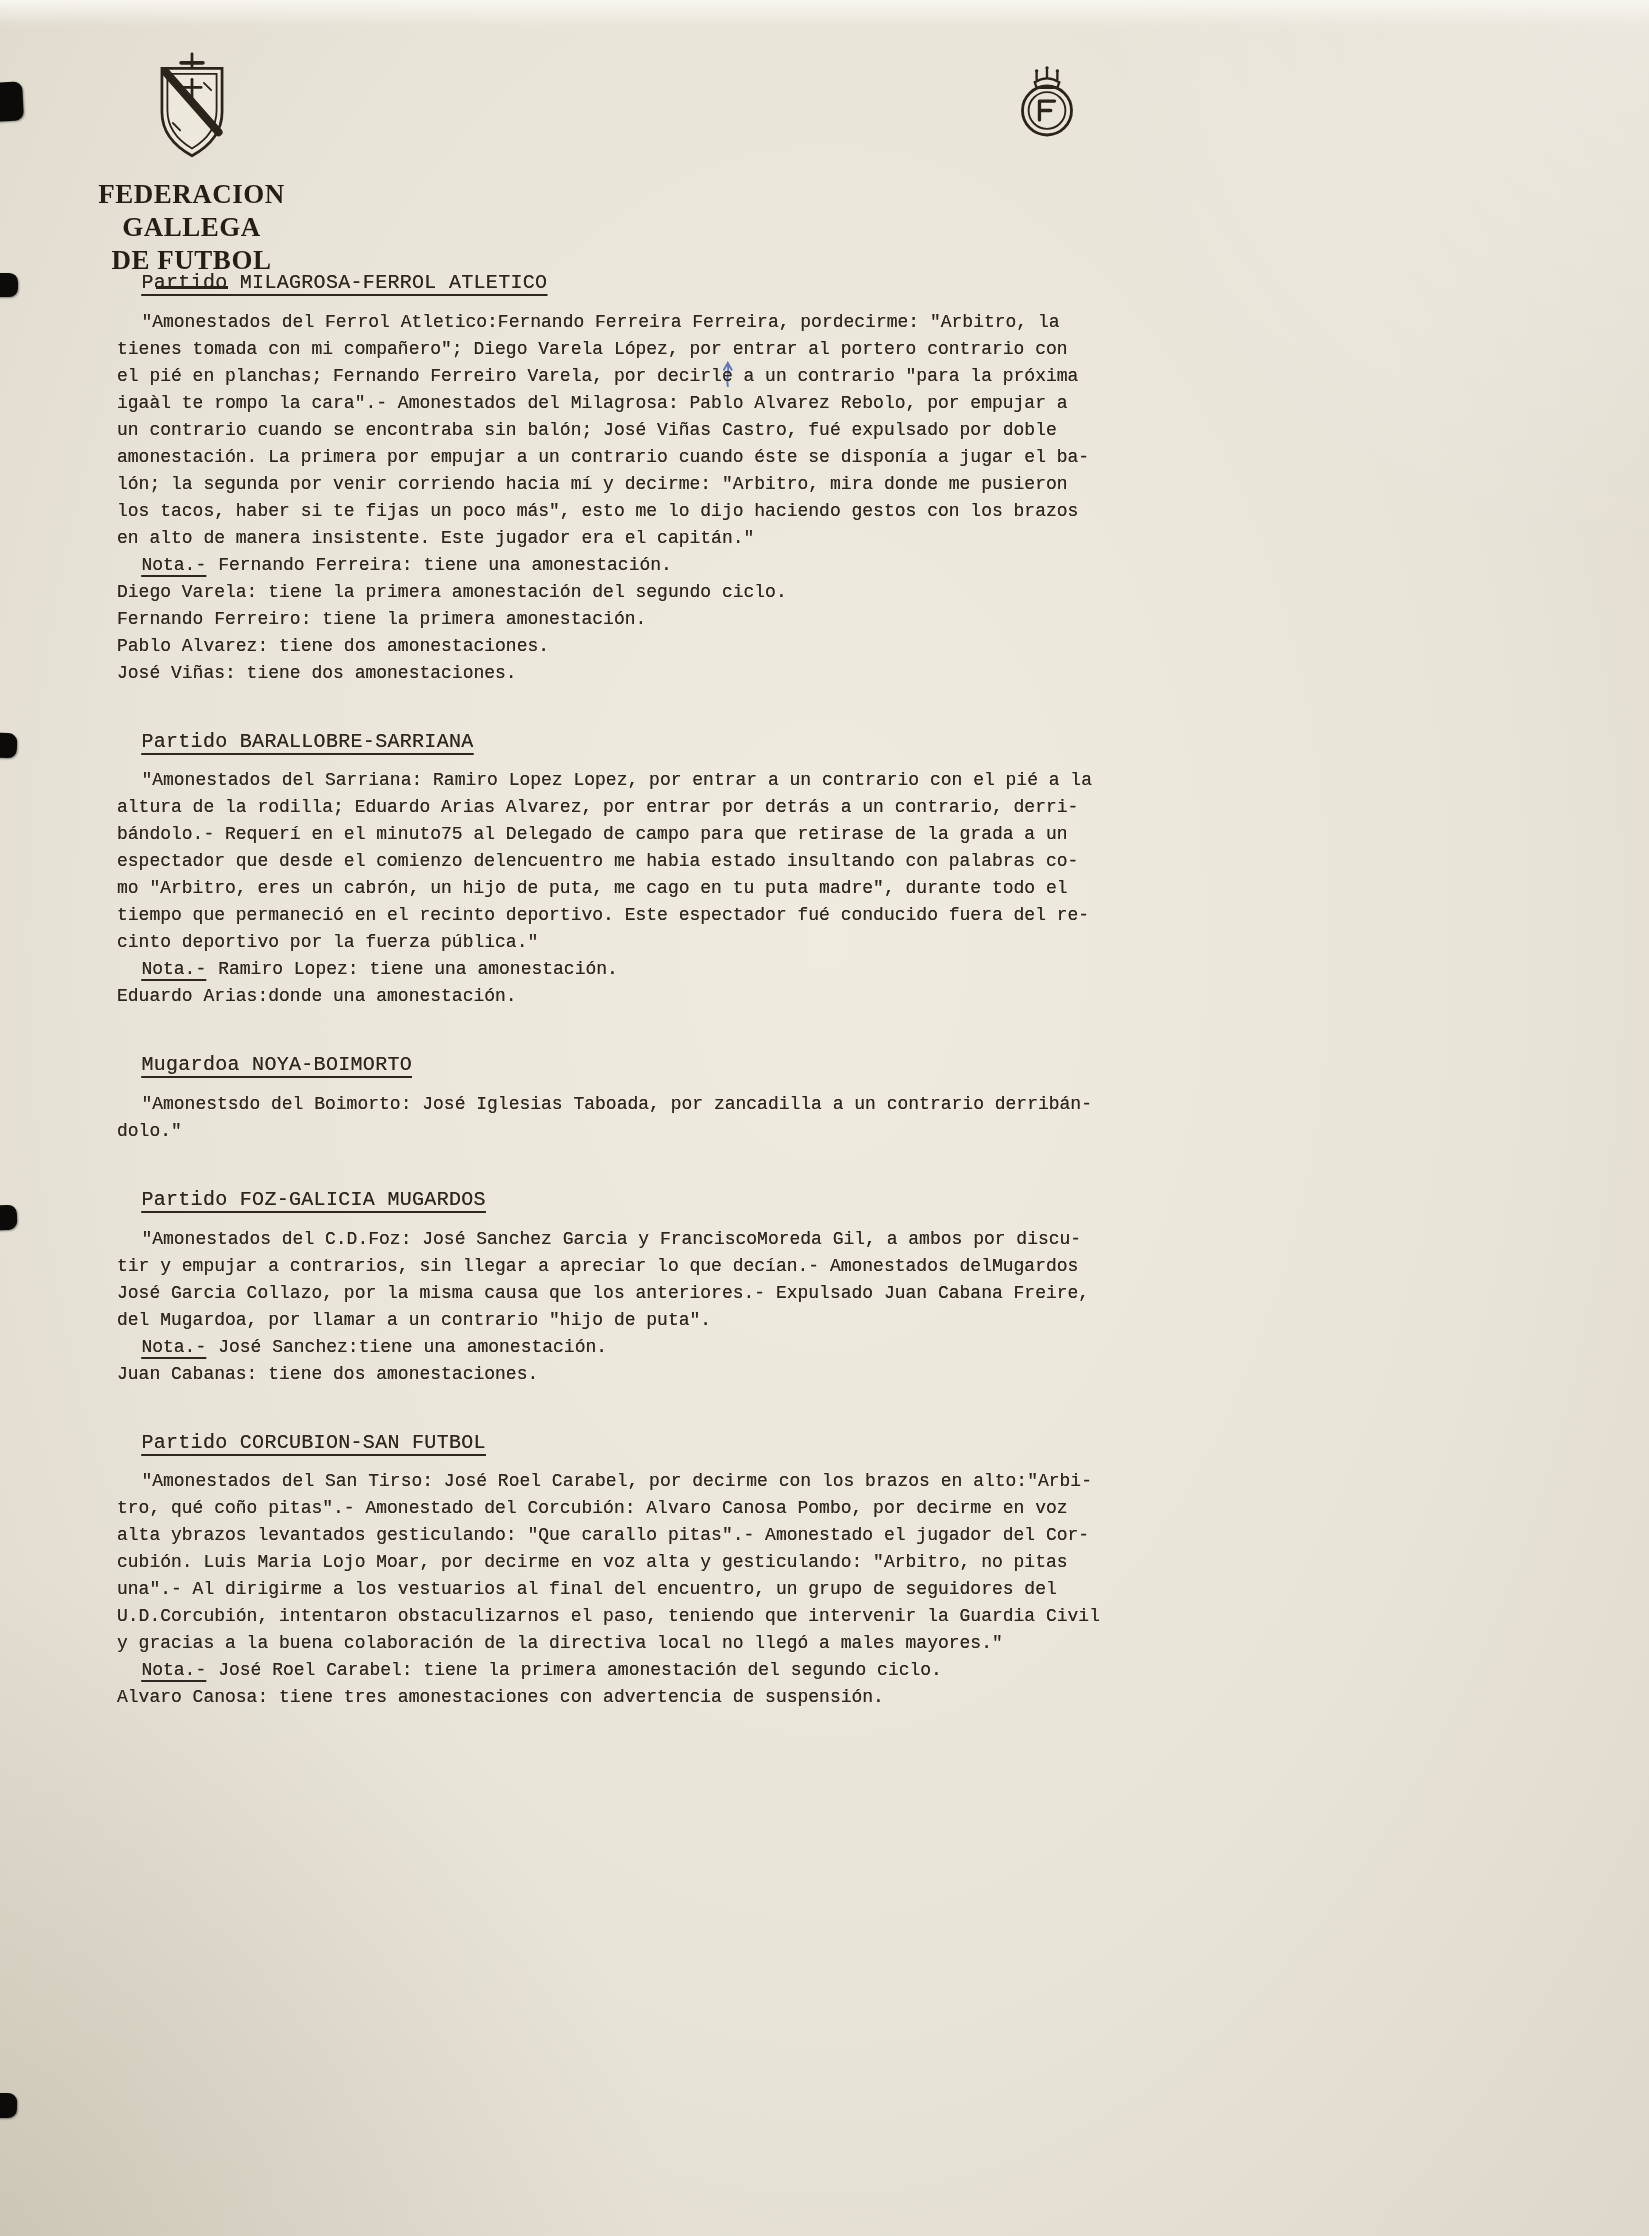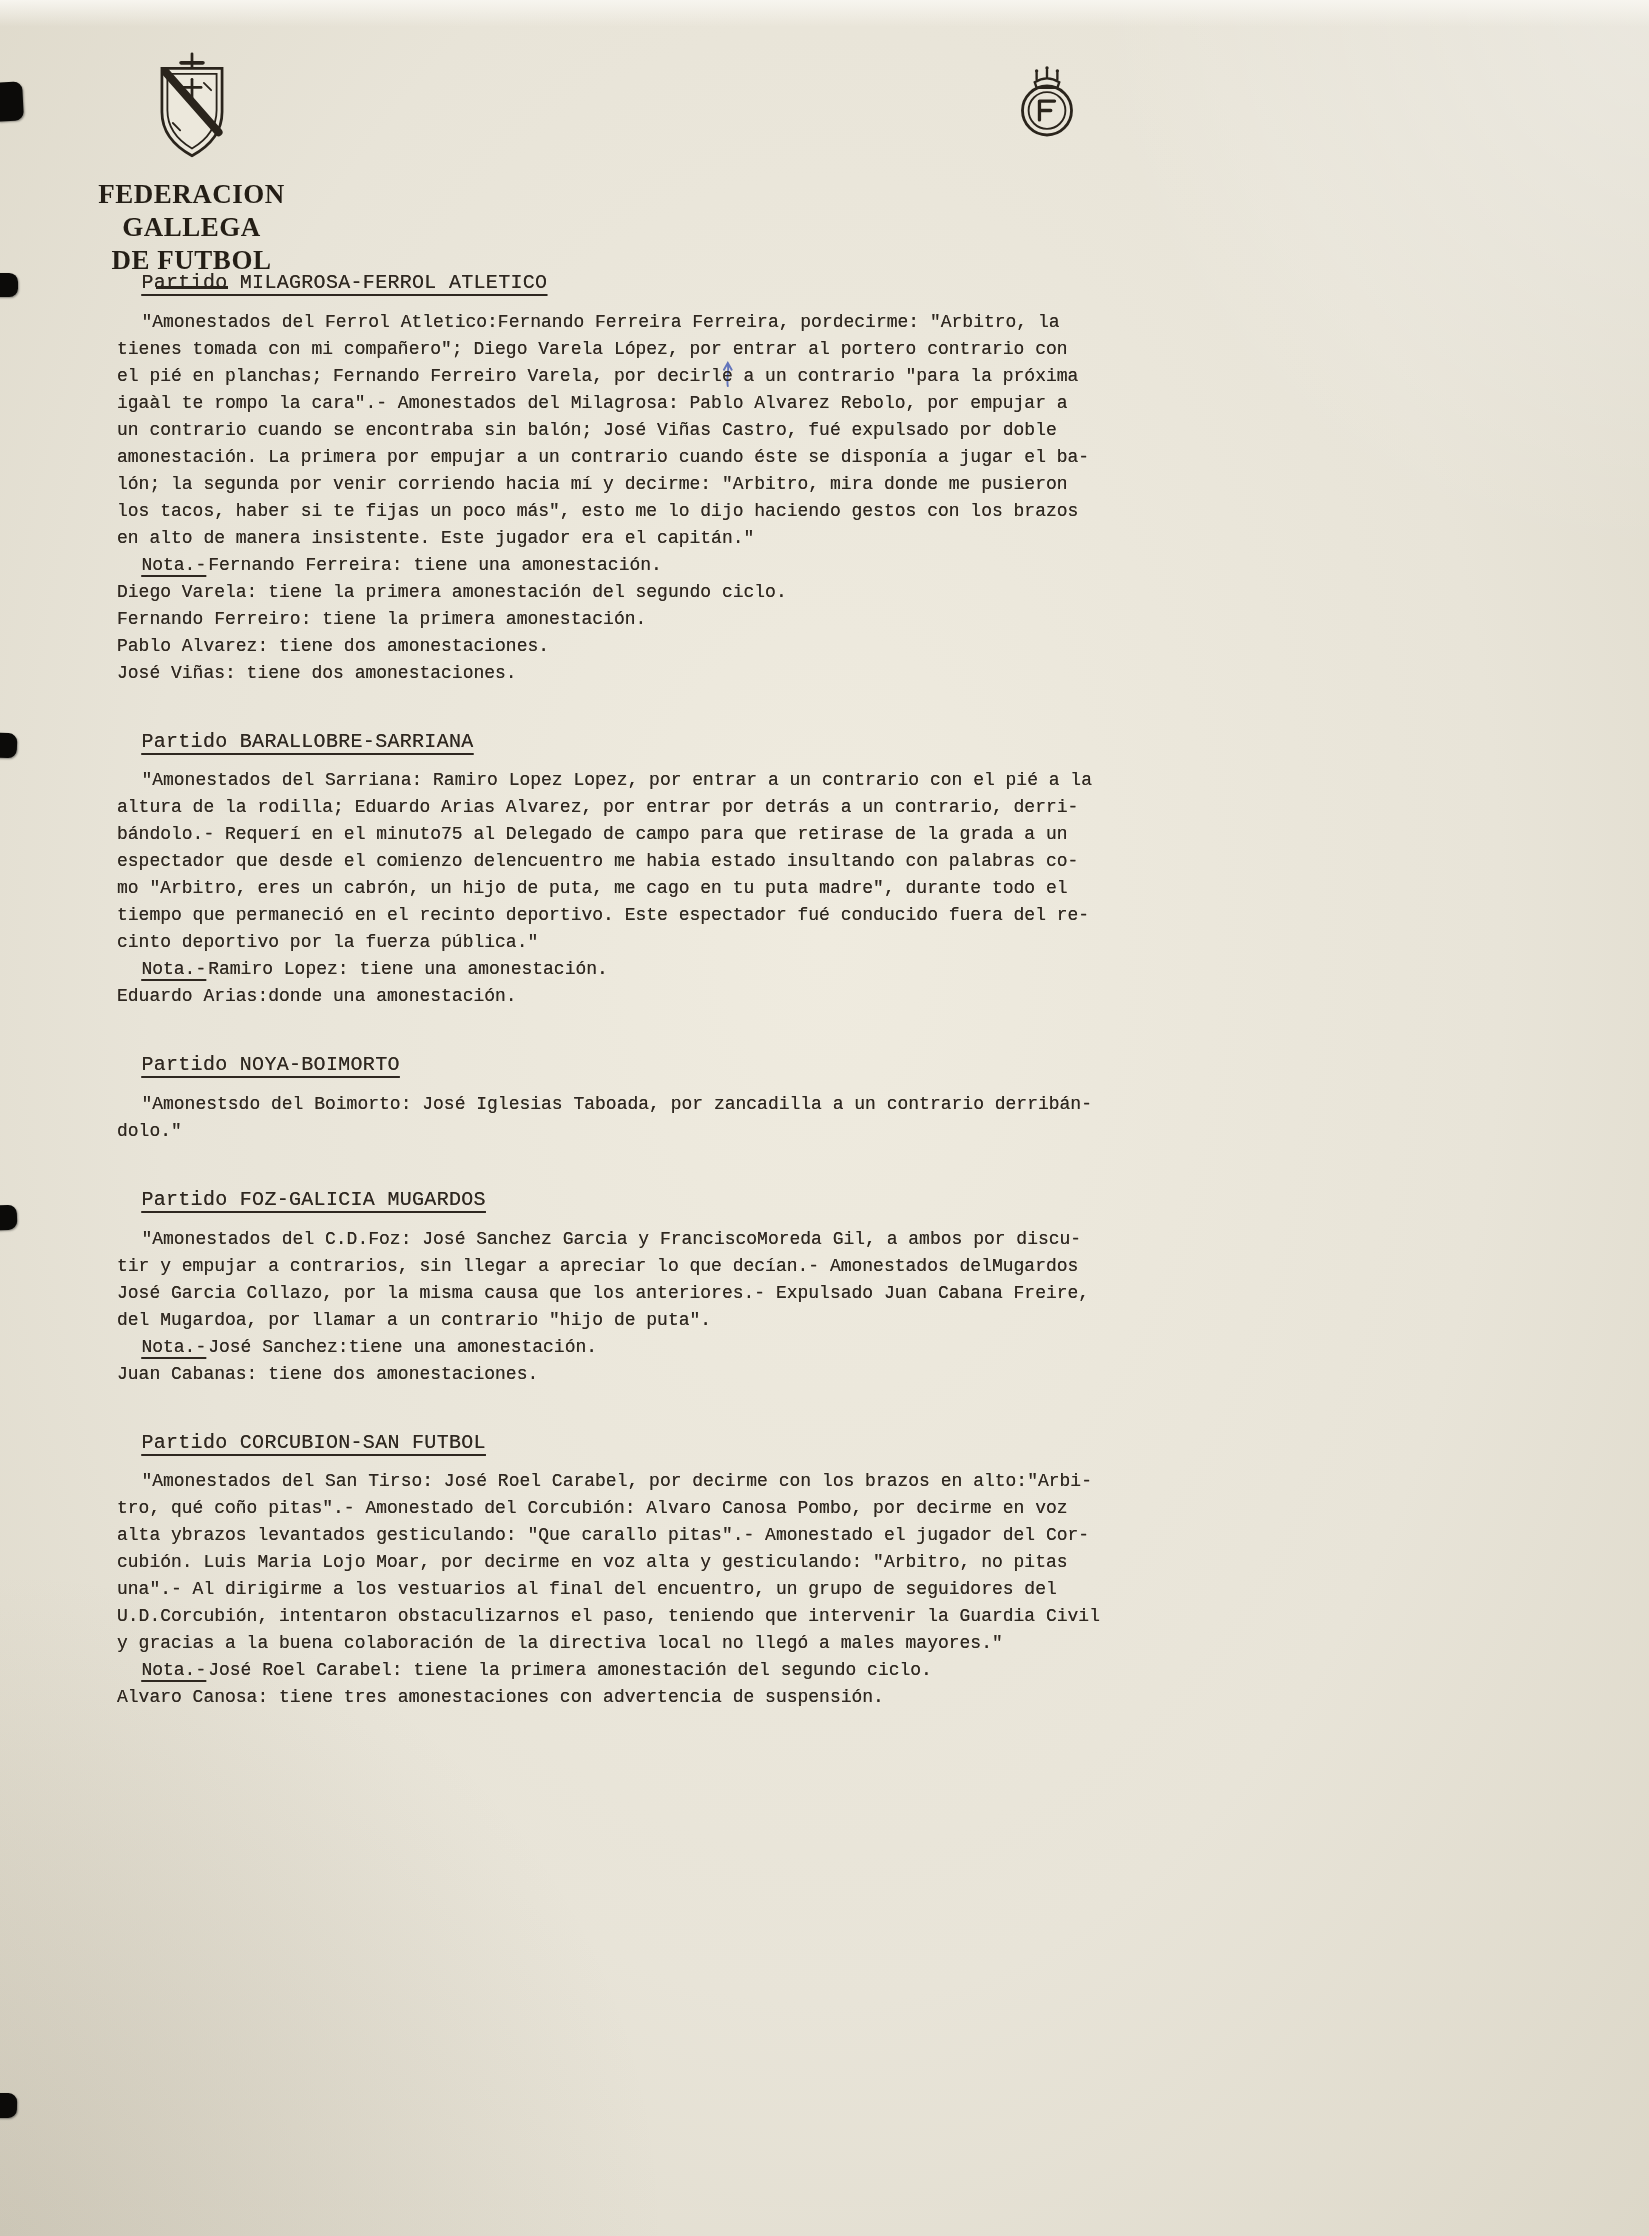--- a/index.html
+++ b/index.html
@@ -88,21 +88,21 @@
   .body-text {
     white-space: pre-line;
     text-indent: 24.4px;
   }
   .note { white-space: pre-line; }
   .note-first { padding-left: 24.4px; }
   .nota-label {
     text-decoration: underline;
     text-decoration-thickness: 2px;
     text-underline-offset: 4.9px;
-    margin-right: 2px;
+    margin-right: 12px;
   }
   .pen-mark {
     position: absolute;
     left: 720px;
     top: 361px;
   }
 </style>
 </head>
 <body>
 
@@ -179,21 +179,21 @@
 bándolo.- Requerí en el minuto75 al Delegado de campo para que retirase de la grada a un
 espectador que desde el comienzo delencuentro me habia estado insultando con palabras co-
 mo "Arbitro, eres un cabrón, un hijo de puta, me cago en tu puta madre", durante todo el
 tiempo que permaneció en el recinto deportivo. Este espectador fué conducido fuera del re-
 cinto deportivo por la fuerza pública."</p>
       <p class="note note-first"><span class="nota-label">Nota.-</span><span>Ramiro Lopez: tiene una amonestación.</span></p>
       <p class="note">Eduardo Arias:donde una amonestación.</p>
     </section>
 
     <section>
-      <h2 class="match-title">Partido NOYA-BOIMORTO</h2>
+      <h2 class="match-title">Mugardoa NOYA-BOIMORTO</h2>
       <p class="body-text">"Amonestsdo del Boimorto: José Iglesias Taboada, por zancadilla a un contrario derribán-
 dolo."</p>
     </section>
 
     <section>
       <h2 class="match-title">Partido FOZ-GALICIA MUGARDOS</h2>
       <p class="body-text">"Amonestados del C.D.Foz: José Sanchez Garcia y FranciscoMoreda Gil, a ambos por discu-
 tir y empujar a contrarios, sin llegar a apreciar lo que decían.- Amonestados delMugardos
 José Garcia Collazo, por la misma causa que los anteriores.- Expulsado Juan Cabana Freire,
 del Mugardoa, por llamar a un contrario "hijo de puta".</p>

